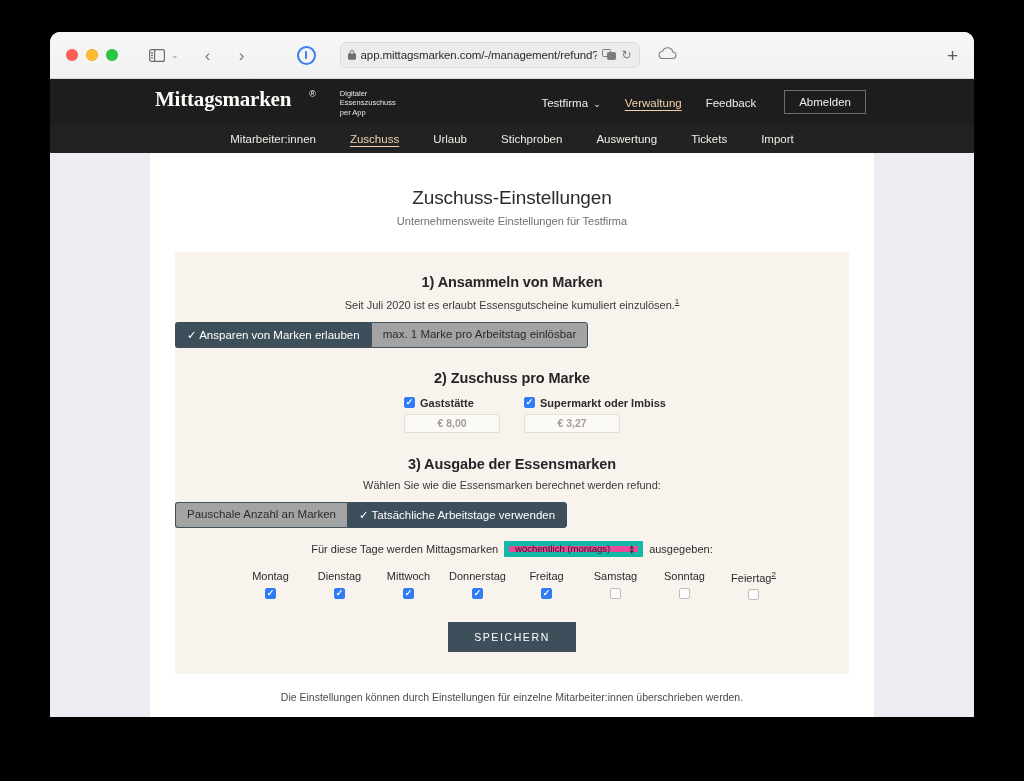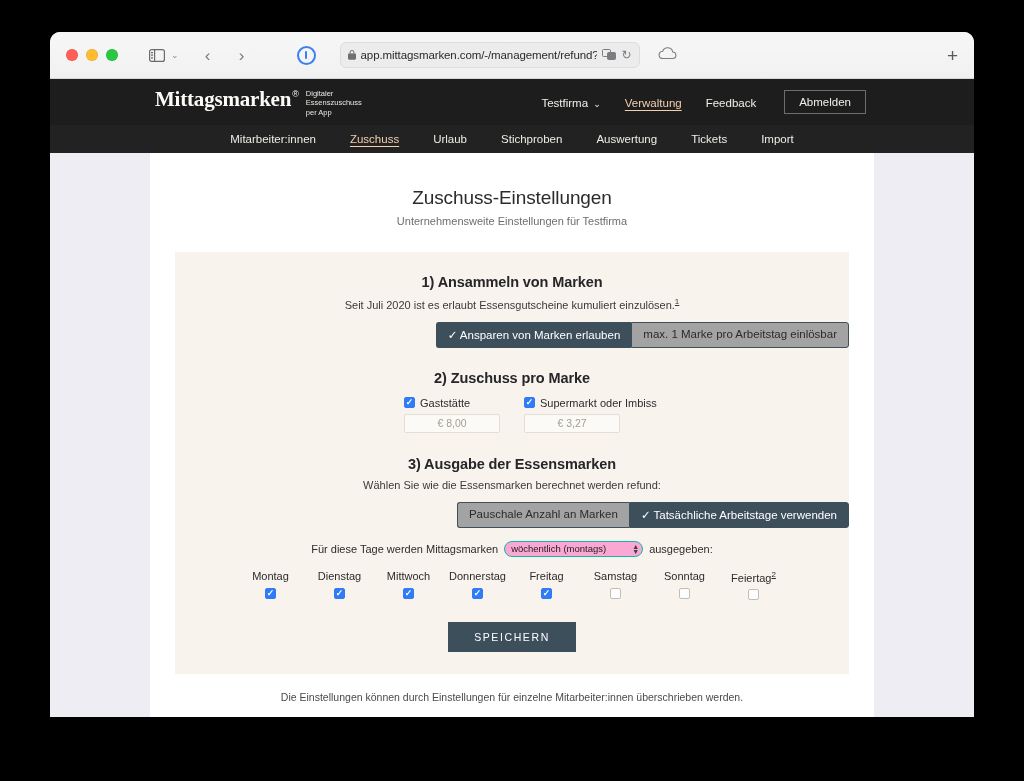--- a/index.html
+++ b/index.html
@@ -95,21 +95,21 @@
   }
 
   
   #site-header {
     background: #1d1d1d;
     height: 46px;
     display: flex; align-items: center;
     padding: 0 0 0 0;
     position: relative;
   }
-  #brand { display: flex; align-items: flex-start; margin-left: 105px; }
+  #brand { display: flex; align-items: flex-start; margin-left: 105px; gap: 17px; }
   #brand-name {
     font-family: "Liberation Serif", serif;
     font-weight: bold;
     font-size: 21px; color: #fdfbf7;
     letter-spacing: -0.2px;
   }
   #brand-reg { font-size: 9px; color: #fdfbf7; margin-top: 2px; margin-left: 1px; }
   #brand-tagline {
     margin-left: 7px; margin-top: 2px;
     font-size: 7.5px; line-height: 9.2px;
@@ -185,40 +185,40 @@
     letter-spacing: -0.1px;
   }
   .section-sub {
     text-align: center;
     font-size: 11px; color: #3a3a3a;
     margin-top: 7px;
   }
   sup.fn { font-size: 8px; text-decoration: underline; }
 
   
-  .seg-row { display: flex; justify-content: flex-end; margin-top: 11px; padding-left: 48px; }
+  .seg-row { display: flex; justify-content: flex-start; margin-top: 11px; }
   .seg {
     font-size: 11.5px;
     padding: 5px 11px;
     border: 1px solid #3e4f5c;
     background: #a3a3a3;
     color: #2b2b2b;
     white-space: nowrap;
   }
   .seg.on { background: #3e4f5c; color: #ffffff; }
   .seg.left  { border-radius: 3px 0 0 3px; border-right: none; }
   .seg.right { border-radius: 0 3px 3px 0; }
 
   
   .sec2-wrap { margin-top: 22px; }
   .sec2-row {
     display: flex; justify-content: center;
     gap: 24px; margin-top: 11px;
   }
-  .sec2-col { width: 96px; }
+  .sec2-col { width: 96px; font-weight: bold; }
   .cb-label {
     display: flex; align-items: center; gap: 5px;
     font-size: 11px; color: #2c2c2c;
     white-space: nowrap;
     margin-bottom: 5px;
   }
   .cb-label.wide { width: 160px; }
   .amount-input {
     width: 96px; height: 19px;
     background: #fcfaf7;
@@ -252,23 +252,23 @@
 
   
   .sec3-wrap { margin-top: 23px; }
   #day-selector-row {
     display: flex; align-items: center; justify-content: center;
     gap: 6px; margin-top: 13px;
     font-size: 11px; color: #2c2c2c;
   }
   #interval-select {
     height: 16px;
-    background: #f9a8d4;
-    border: 1px solid #14b8a6;
-    border-radius: 8px;
+    background: #ec4899;
+    border: 5px solid #14b8a6;
+    border-radius: 1px;
     display: flex; align-items: center;
     padding: 0 3px 0 6px;
     font-size: 9.5px; color: #1d1d1d;
     width: 139px;
     justify-content: space-between;
   }
   #interval-select .steppers {
     display: flex; flex-direction: column;
     line-height: 5px; font-size: 7px; color: #3a3a3a;
     margin-left: 4px;

